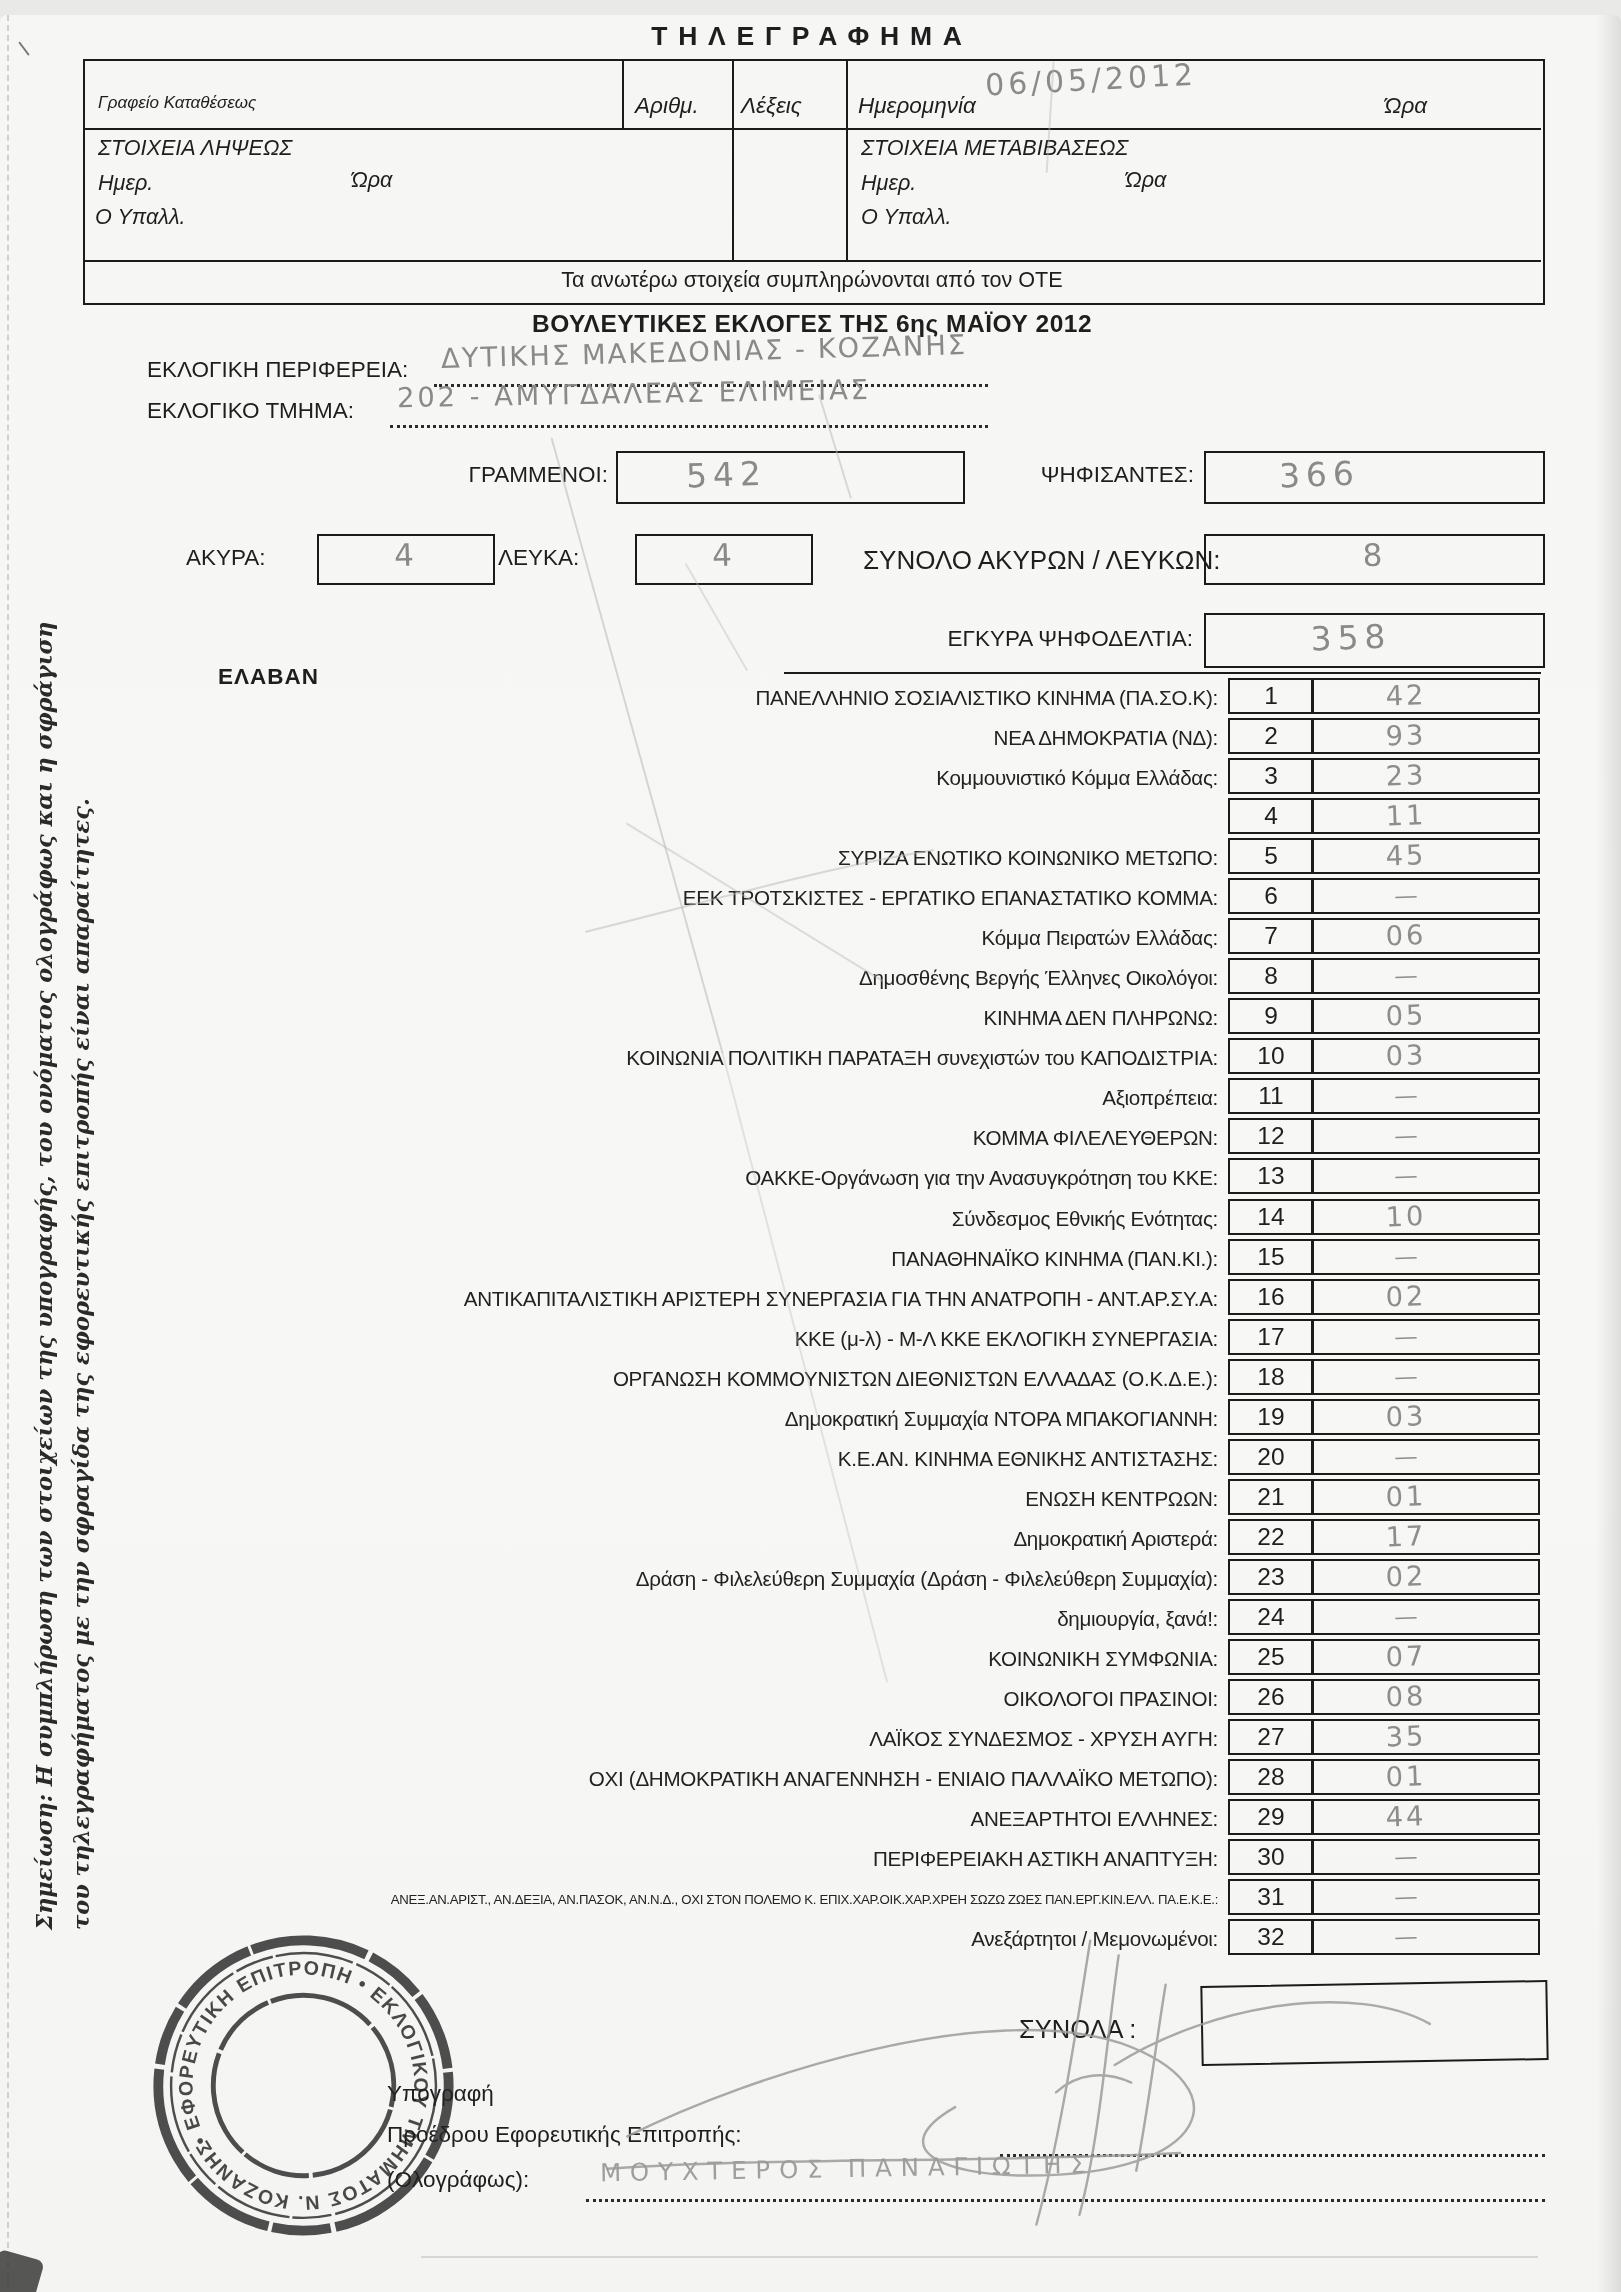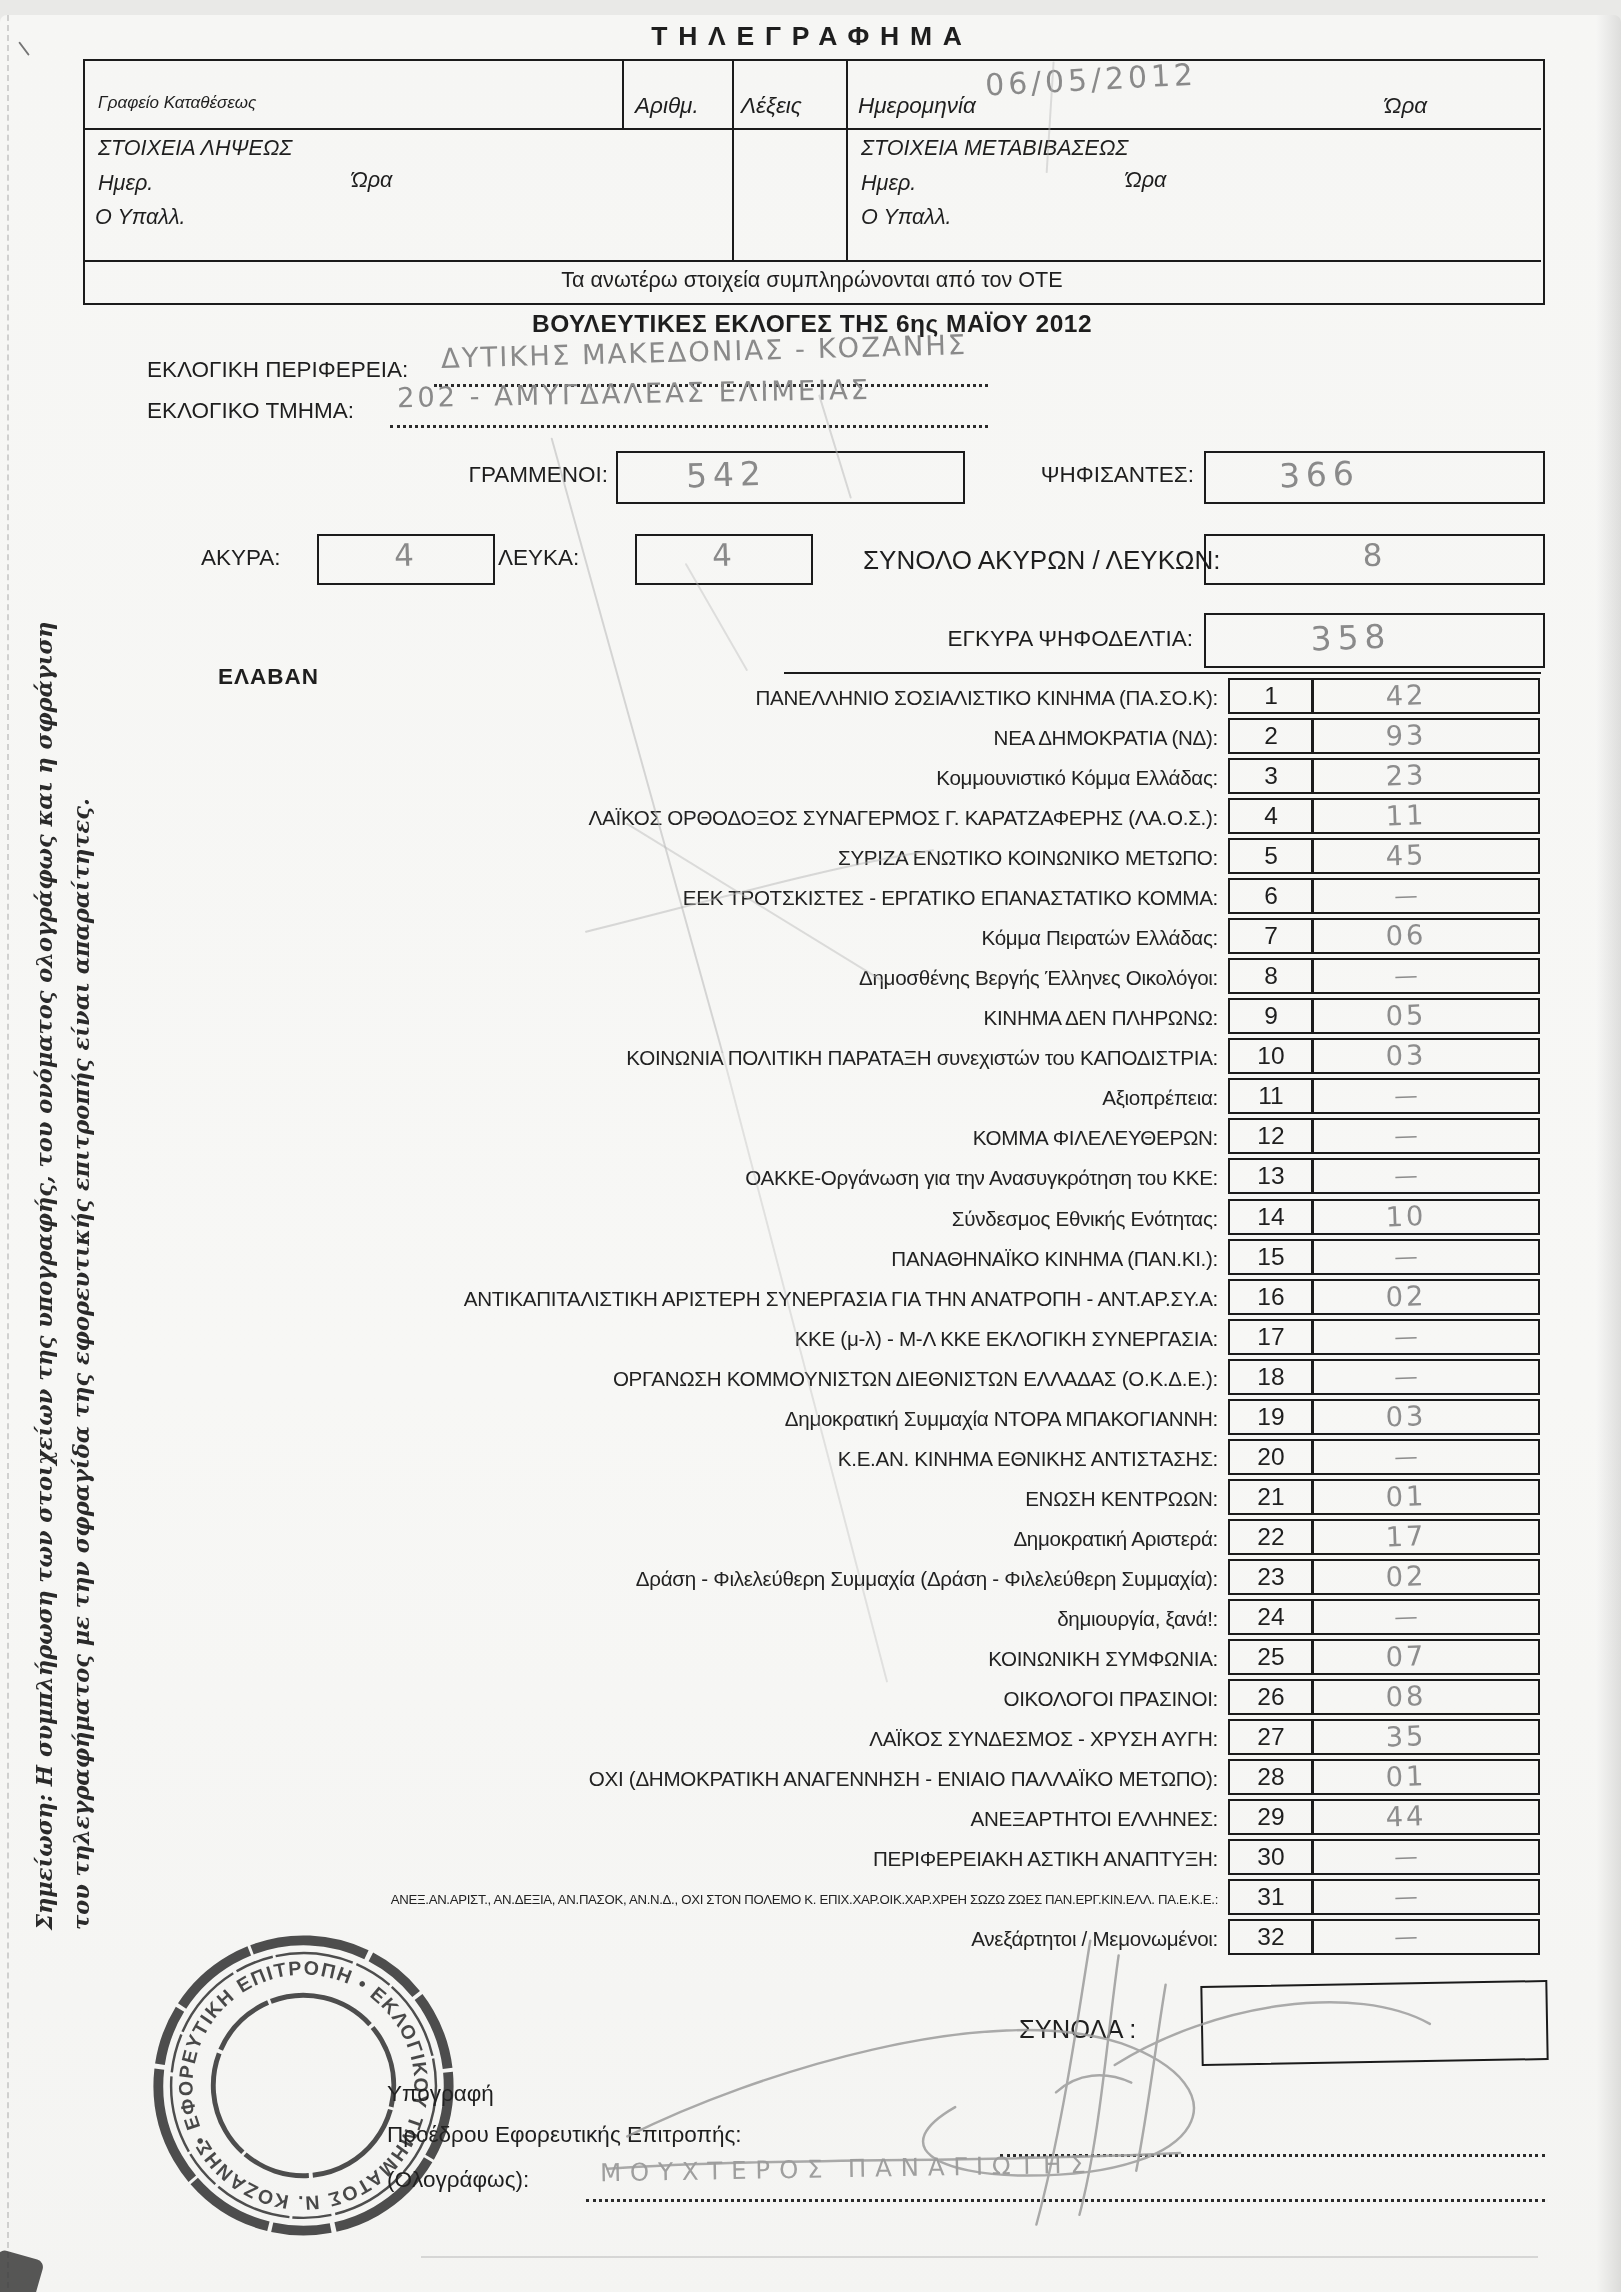--- a/index.html
+++ b/index.html
@@ -88,21 +88,21 @@
   <div class="hw" style="left:397px;top:363px;font-size:27.4px;letter-spacing:2.9px;transform:rotate(-1deg);">202 - ΑΜΥΓΔΑΛΕΑΣ ΕΛΙΜΕΙΑΣ</div>
 
   <div class="lbl rt" style="left:412px;top:447px;width:196px;font-size:22.5px;">ΓΡΑΜΜΕΝΟΙ:</div>
   <div class="box" style="left:616px;top:436px;width:345px;height:49px;"></div>
   <div class="hw" style="left:686px;top:440px;font-size:33px;letter-spacing:5.9px;transform:rotate(-2deg);">542</div>
 
   <div class="lbl rt" style="left:980px;top:447px;width:214px;font-size:22.5px;">ΨΗΦΙΣΑΝΤΕΣ:</div>
   <div class="box" style="left:1204px;top:436px;width:337px;height:49px;"></div>
   <div class="hw" style="left:1279px;top:440px;font-size:33px;letter-spacing:5.9px;transform:rotate(-2deg);">366</div>
 
-  <div class="lbl" style="left:201px;top:530px;font-size:22.5px;">ΑΚΥΡΑ:</div>
+  <div class="lbl" style="left:186px;top:530px;font-size:22.5px;">ΑΚΥΡΑ:</div>
   <div class="box" style="left:317px;top:519px;width:174px;height:47px;"></div>
   <div class="hw ctr" style="left:317px;top:522px;width:174px;font-size:31px;transform:rotate(-2deg);">4</div>
 
   <div class="lbl" style="left:498px;top:530px;font-size:22.5px;">ΛΕΥΚΑ:</div>
   <div class="box" style="left:635px;top:519px;width:174px;height:47px;"></div>
   <div class="hw ctr" style="left:635px;top:522px;width:174px;font-size:31px;transform:rotate(-2deg);">4</div>
 
   <div class="lbl rt" style="left:863px;top:530px;width:331px;font-size:26px;">ΣΥΝΟΛΟ ΑΚΥΡΩΝ / ΛΕΥΚΩΝ:</div>
   <div class="box" style="left:1204px;top:519px;width:337px;height:47px;"></div>
   <div class="hw ctr" style="left:1204px;top:522px;width:337px;font-size:31px;transform:rotate(-2deg);">8</div>
@@ -129,21 +129,20 @@
         </div>
       </div>
       <div class="party-row" style="top: 80px;">
         <div class="party-label">Κομμουνιστικό Κόμμα Ελλάδας:</div>
         <div class="party-num">3</div>
         <div class="party-votes">
           <span class="hw-val">23</span>
         </div>
       </div>
       <div class="party-row" style="top: 120px;">
-        <div class="party-label">ΛΑΪΚΟΣ ΟΡΘΟΔΟΞΟΣ ΣΥΝΑΓΕΡΜΟΣ Γ. ΚΑΡΑΤΖΑΦΕΡΗΣ (ΛΑ.Ο.Σ.):</div>
         <div class="party-num">4</div>
         <div class="party-votes">
           <span class="hw-val">11</span>
         </div>
       </div>
       <div class="party-row" style="top: 160px;">
         <div class="party-label">ΣΥΡΙΖΑ ΕΝΩΤΙΚΟ ΚΟΙΝΩΝΙΚΟ ΜΕΤΩΠΟ:</div>
         <div class="party-num">5</div>
         <div class="party-votes">
           <span class="hw-val">45</span>

